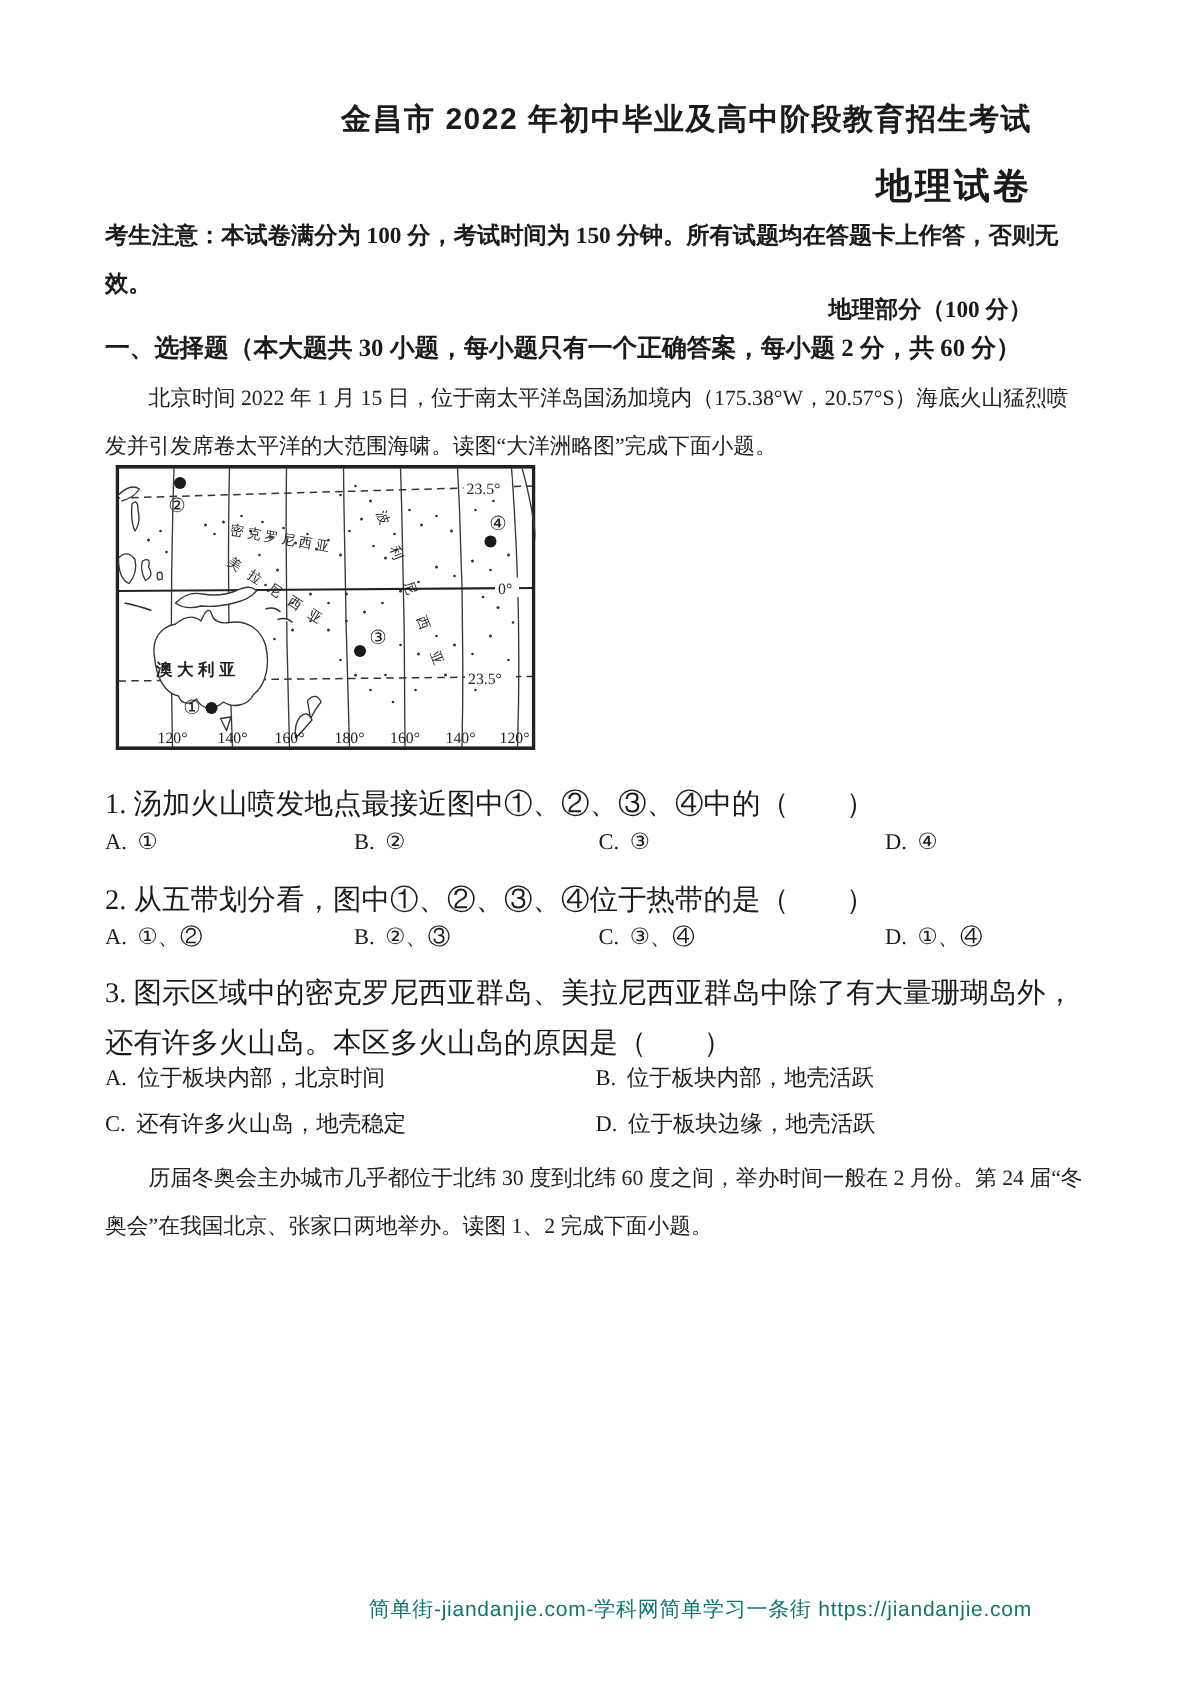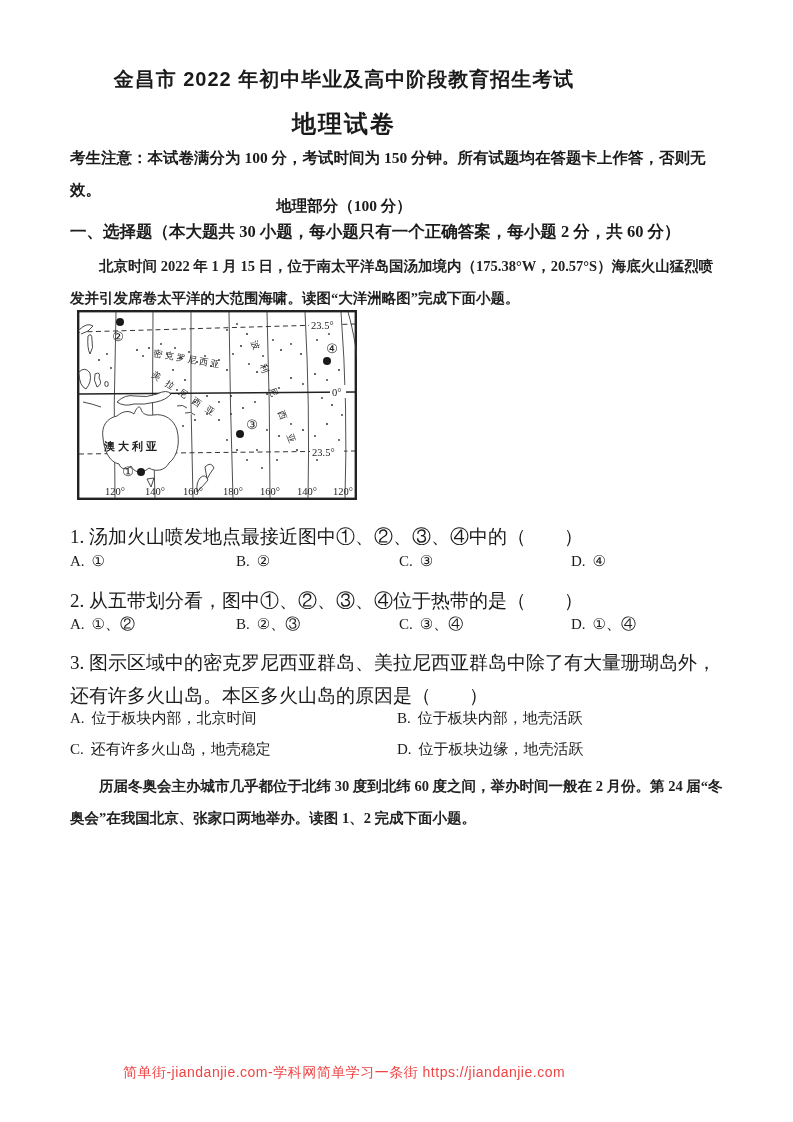--- a/index.html
+++ b/index.html
@@ -1,38 +1,38 @@
 <!DOCTYPE html>
 <html><head>
 <meta charset="utf-8">
 <style>
   html,body{margin:0;padding:0;background:#ffffff;}
   .page{position:relative;width:793px;height:1122px;background:#fff;overflow:hidden;
         font-family:"Liberation Serif",serif;color:#1b1b1b;}
   .abs{position:absolute;}
-  .center{left:0;width:688px;text-align:center;}
+  .center{left:0;width:688px;text-align:right;}
   .hei{font-family:"Liberation Sans",sans-serif;font-weight:700;}
   .songb{font-weight:700;}
   .title{top:66px;font-size:20px;letter-spacing:1px;}
   .subtitle{top:108px;font-size:24px;letter-spacing:2px;}
   .notice{top:142px;left:70px;width:655px;font-size:15.5px;line-height:32px;font-weight:700;}
   .section-title{top:196px;font-size:15.5px;}
   .part-title{top:221px;left:70px;width:680px;font-size:16.5px;}
   .kai{font-size:14.5px;line-height:32px;color:#222;}
-  .passage{left:70px;width:654px;text-indent:2em;font-weight:bold;}
+  .passage{left:70px;width:654px;text-indent:2em;}
   .p-tonga{top:250px;}
   .p-olympics{top:770px;}
   .qline{left:70px;width:655px;font-size:19px;line-height:33px;}
   .optrow{left:70px;width:660px;height:20px;font-size:15px;}
   .opt{position:absolute;top:0;white-space:nowrap;}
   .opt .lab{margin-right:7px;}
-  .c1{left:0px;}.c2{left:166px;}.c3{left:329px;}.c4{left:501px;}
+  .c1{left:0px;}.c2{left:166px;}.c3{left:329px;}.c4{left:520px;}
   .h1{left:0px;}.h2{left:327px;}
   .map-wrap{top:310px;left:77px;width:280px;height:190px;}
-  .footer{top:1064px;font-size:14px;color:#ef4444;font-family:"Liberation Sans",sans-serif;letter-spacing:.5px;}
+  .footer{top:1064px;font-size:14px;color:#0f766e;font-family:"Liberation Sans",sans-serif;letter-spacing:.5px;}
   svg text{font-family:"Liberation Serif",serif;fill:#222;}
 </style>
 </head>
 <body>
 
 <div class="page">
 
   <div class="abs center title hei">金昌市 2022 年初中毕业及高中阶段教育招生考试</div>
   <div class="abs center subtitle hei">地理试卷</div>
   <div class="abs notice">考生注意：本试卷满分为 100 分，考试时间为 150 分钟。所有试题均在答题卡上作答，否则无效。</div>

